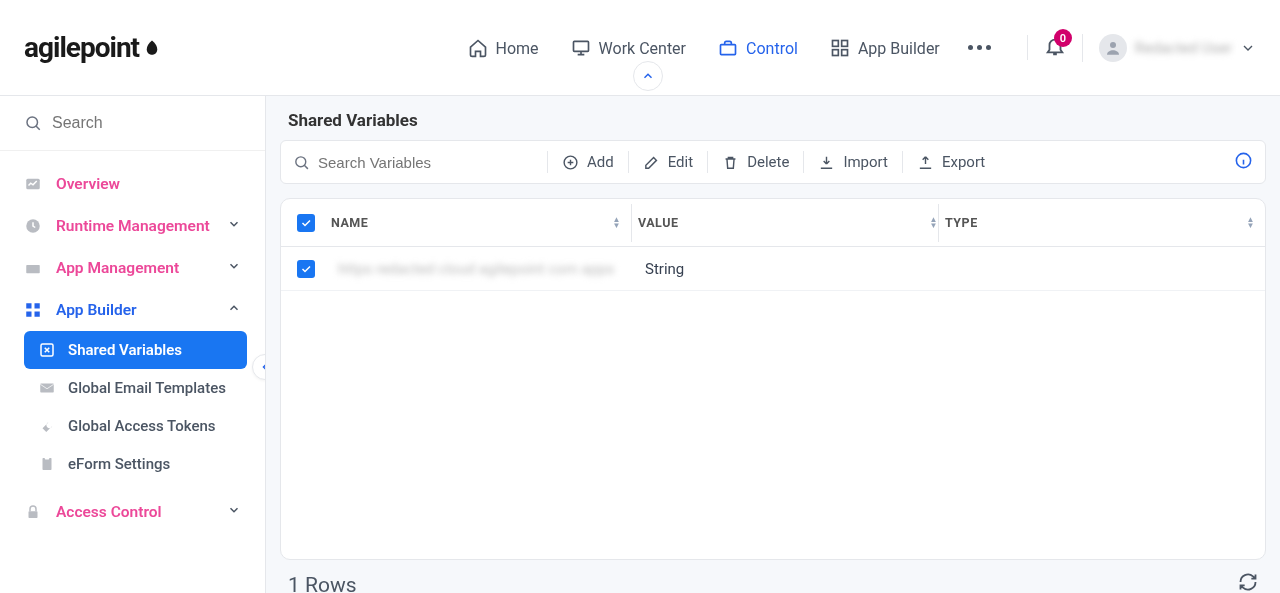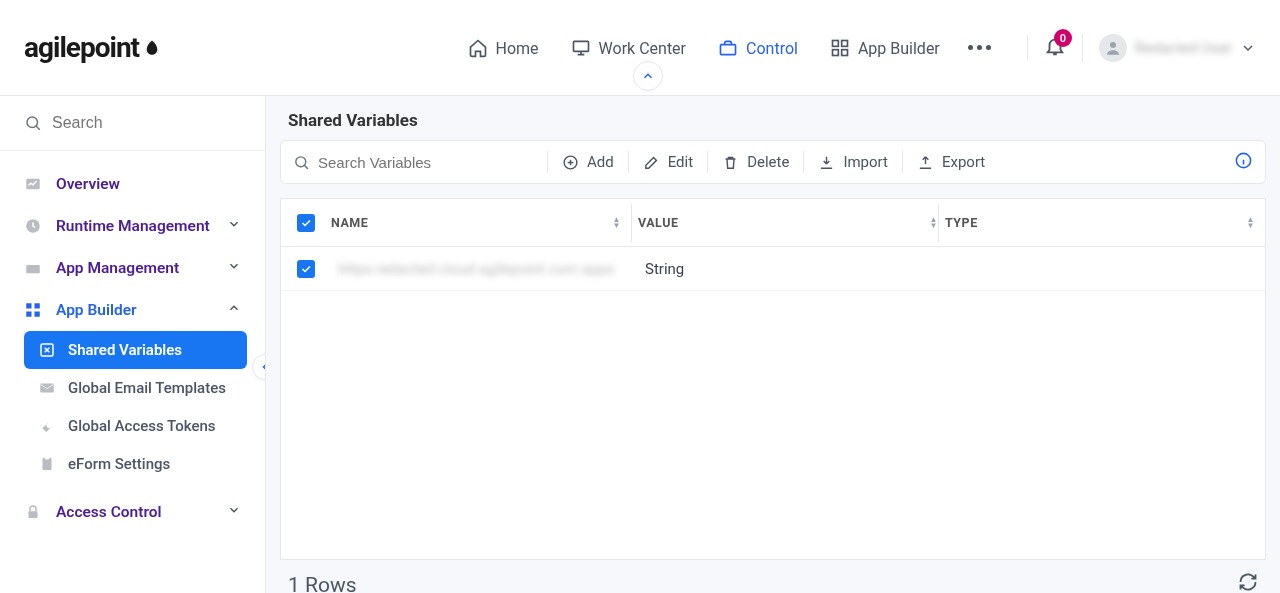--- a/index.html
+++ b/index.html
@@ -112,21 +112,21 @@
     margin-bottom:12px;
   }
   .search-input {
     border:none; outline:none; font-size:16px; color:#374151;
     background:transparent; flex:1;
   }
   .side-item {
     display:flex; align-items:center; gap:14px;
     padding: 12px 24px;
     font-size:15.5px;
-    color:#4c1d95;
+    color:#ec4899;
     cursor:pointer;
     font-weight:600;
   }
   .side-item .icon { color:#b9bcc2; display:flex; width:18px; }
   .side-item .chev { margin-left:auto; color:#6b7280; }
   .side-item.expanded { color:#2563eb; }
   .side-item.expanded .icon { color:#2563eb; }
   .sub-items { padding: 0 0 8px 24px; }
   .sub-item {
     display:flex; align-items:center; gap:12px;
@@ -182,21 +182,21 @@
   .tb-btn {
     display:flex;align-items:center;gap:8px;
     color:#4b5563;font-size:15px;cursor:pointer;
   }
   .tb-btn svg { width:17px;height:17px; }
   .tb-info { margin-left:auto; color:#2563eb; cursor:pointer;}
   
   .table-wrap {
     background:#fff;
     border:1px solid #e5e7eb;
-    border-radius:0;
+    border-radius:10px;
     margin: 14px 14px 0;
     flex:1;
     display:flex; flex-direction:column;
   }
   .thead {
     display:flex; align-items:center;
     height:48px;
     border-bottom:1px solid #e5e7eb;
     font-size:12.5px; font-weight:700; letter-spacing:.5px;
     color:#555; text-transform:uppercase;

